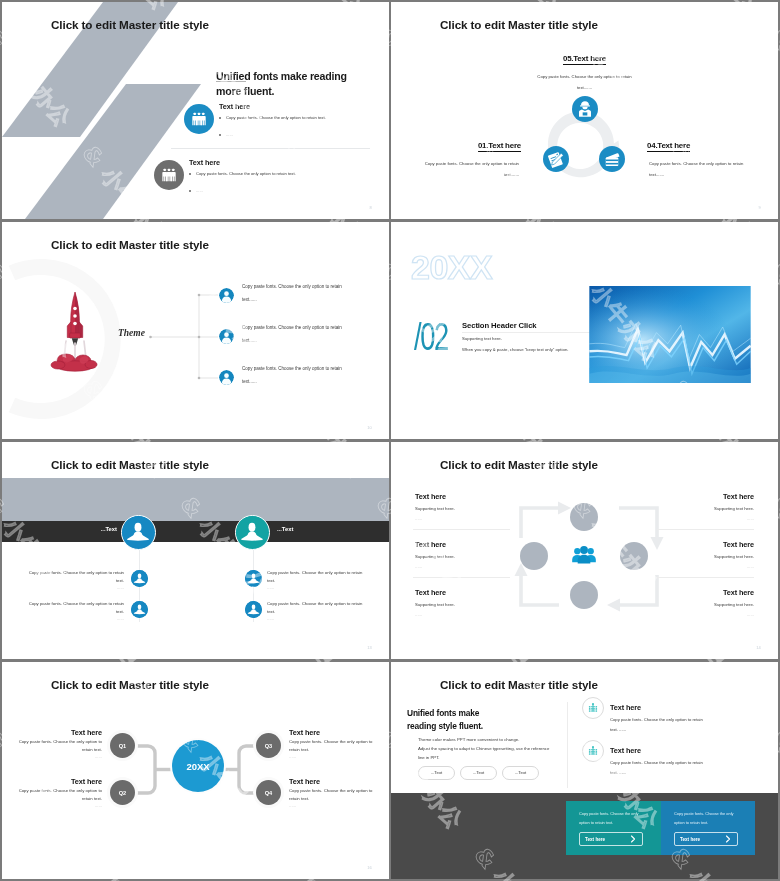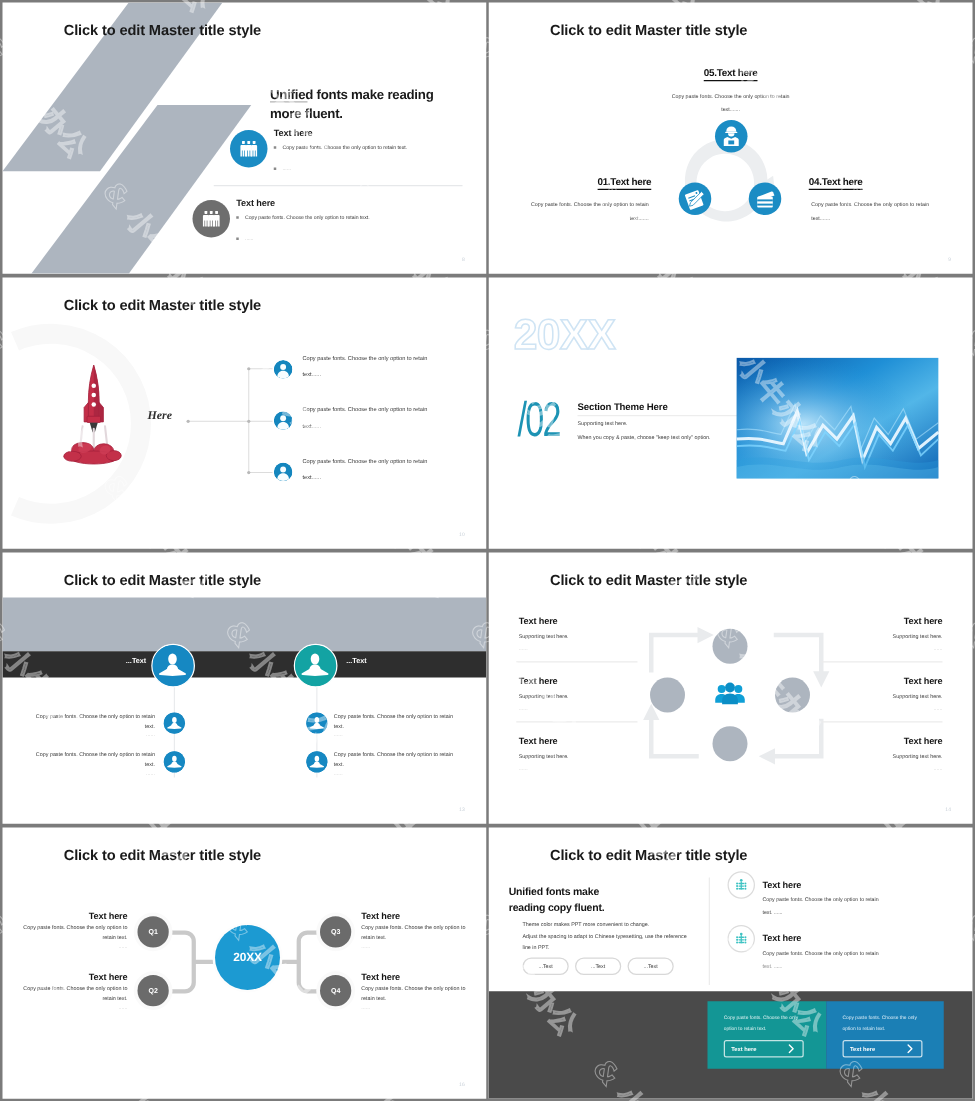--- a/index.html
+++ b/index.html
@@ -182,21 +182,21 @@
         <ellipse cx="16" cy="74" rx="7" ry="4"></ellipse>
         <ellipse cx="49" cy="73.5" rx="6" ry="4"></ellipse>
       </g>
       <g fill="#cf3d56" stroke="none" opacity="0.8">
         <ellipse cx="26" cy="67.5" rx="5.5" ry="3.6" transform="rotate(-22 26 67.5)"></ellipse>
         <ellipse cx="42" cy="69" rx="4.5" ry="3.4" transform="rotate(-22 42 69)"></ellipse>
       </g>
     </g>
   </svg>
 
-  <div class="abs" style="left:116px;top:106px;font-family:'Liberation Serif',serif;font-style:italic;font-weight:bold;font-size:9.5px;color:#2f2f2f;">Here</div>
+  <div class="abs" style="left:116px;top:106px;font-family:'Liberation Serif',serif;font-style:italic;font-weight:bold;font-size:9.5px;color:#2f2f2f;">Theme</div>
 
   <svg class="abs" style="left:0;top:0;" width="387" height="217">
     <g stroke="#dcdcdc" stroke-width="0.8" fill="none">
       <path d="M148 115 H197"></path>
       <path d="M197 73 V156"></path>
       <path d="M197 73 H216"></path>
       <path d="M197 115 H216"></path>
       <path d="M197 156 H216"></path>
     </g>
     <g fill="#b9b9b9">
@@ -225,21 +225,21 @@
         </svg></div>
   <div class="abs s3body" style="left:240px;top:140px;width:110px;">Copy paste fonts. Choose the only option to retain text......</div>
   <div class="pgnum">10</div>
 </div>
 
 <div class="slide" style="left:391px;top:222px;width:387px;height:217px;">
   <svg class="abs" style="left:18px;top:24px;" width="110" height="46" viewBox="0 0 110 46">
     <text x="2" y="33" font-family="'Liberation Sans', sans-serif" font-size="34" font-weight="bold" fill="none" stroke="#cfe4f4" stroke-width="1.2" letter-spacing="-0.5">20XX</text>
   </svg>
   <div class="abs" style="left:23px;top:95px;font-size:39px;font-weight:300;color:#1d93b4;letter-spacing:-2px;line-height:1;transform:scaleX(0.70);transform-origin:left top;">/02</div>
-  <div class="abs" style="left:71px;top:99px;font-size:7.7px;font-weight:bold;color:#141414;letter-spacing:-0.1px;">Section Theme Here</div>
+  <div class="abs" style="left:71px;top:99px;font-size:7.7px;font-weight:bold;color:#141414;letter-spacing:-0.1px;">Section Header Click</div>
   <div class="abs" style="left:71px;top:114px;font-size:4.3px;color:#3a3a3a;">Supporting text here.</div>
   <div class="abs" style="left:71px;top:125px;font-size:4.3px;color:#3a3a3a;">When you copy &amp; paste, choose "keep text only" option.</div>
   <div class="abs" style="left:71px;top:110px;width:250px;height:1px;background:#ededed;"></div>
   <div class="abs" style="left:193px;top:64px;width:172px;height:97px;overflow:hidden;">
     <svg width="172" height="97" viewBox="0 0 173 104">
       <defs>
         <linearGradient id="bgw" x1="0" y1="0" x2="1" y2="1">
           <stop offset="0" stop-color="#0a58a8"></stop>
               <stop offset="0.38" stop-color="#1f8fd6"></stop>
           <stop offset="0.62" stop-color="#52b6e8"></stop>
@@ -431,21 +431,21 @@
   <div class="pgnum">16</div>
 </div>
 
 <div class="slide" style="left:391px;top:662px;width:387px;height:217px;">
   <div class="s-title">Click to edit Master title style</div>
   <div class="abs" style="left:0;top:131px;width:387px;height:86px;background:#4a4a4a;"></div>
   <div class="abs" style="left:176px;top:40px;width:1px;height:86px;background:#ececec;"></div>
 
   <div class="abs" style="left:16px;top:45px;width:152px;font-weight:bold;font-size:8.4px;color:#141414;line-height:1.54;letter-spacing:-0.15px;">
     <div>Unified fonts make</div>
-    <div>reading copy fluent.</div>
+    <div>reading style fluent.</div>
   </div>
   <div class="abs" style="left:27px;top:73px;width:152px;font-size:4.3px;color:#3a3a3a;line-height:2.1;white-space:nowrap;">
     <div>Theme color makes PPT more convenient to change.</div>
     <div>Adjust the spacing to adapt to Chinese typesetting, use the reference</div>
     <div>line in PPT.</div>
   </div>
   <div class="abs pill" style="left:27px;top:104px;">
         <span>...Text</span>
       </div>
   <div class="abs pill" style="left:69px;top:104px;">

